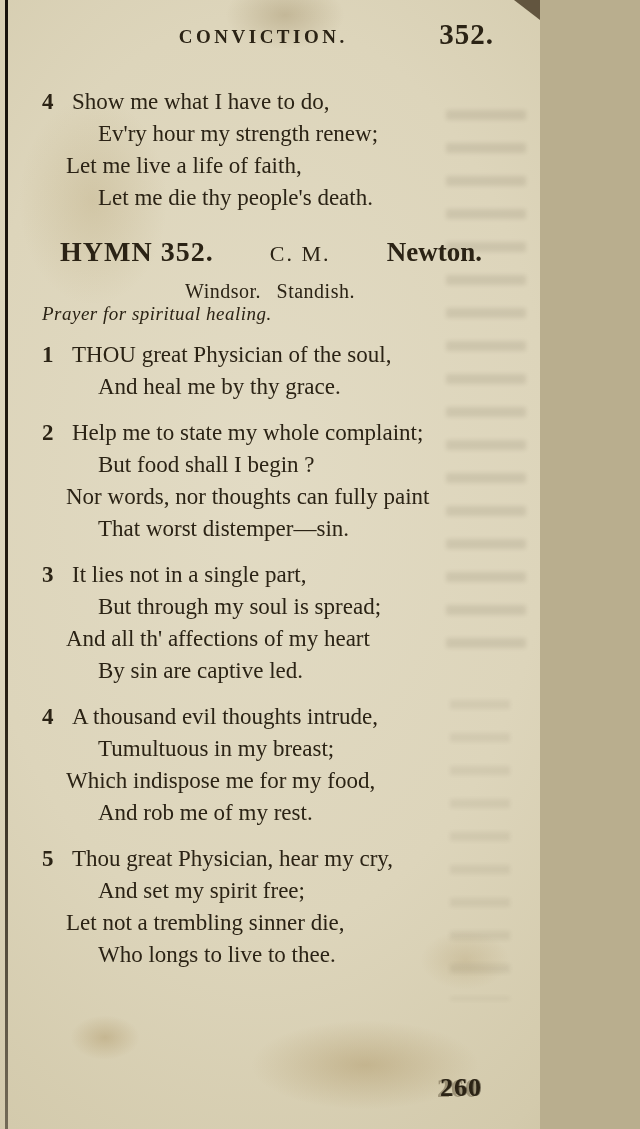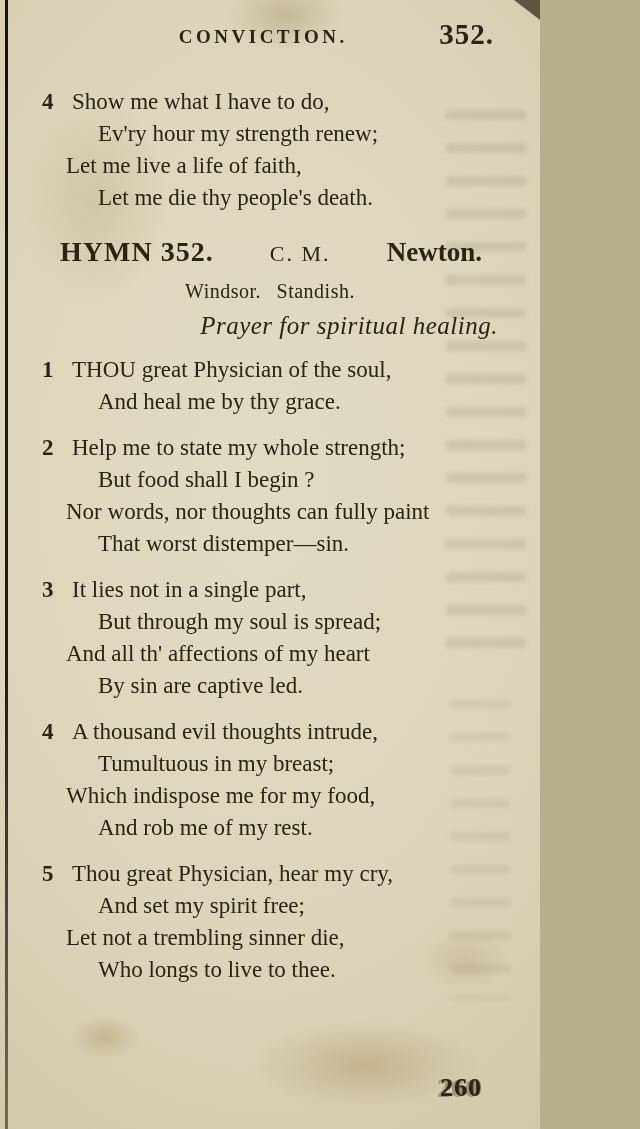--- a/index.html
+++ b/index.html
@@ -50,21 +50,21 @@
   .l2{margin-left:24px;}
   .l3{margin-left:56px;}
 
   
   .hymn-heading{display:flex;justify-content:space-between;align-items:baseline;
     margin-top:22px;padding:0 16px 0 18px;}
   .h-left{font-size:28px;font-weight:bold;letter-spacing:1px;}
   .h-meter{font-size:22px;letter-spacing:2px;}
   .h-author{font-size:27px;font-weight:bold;}
   .tunes{text-align:center;font-size:20px;margin-top:12px;word-spacing:10px;letter-spacing:.5px;}
-  .subject{text-align:right;font-style:italic;font-size:25px;margin-top:9px;letter-spacing:.5px;}
+  .subject{text-align:left;font-style:italic;font-size:19px;letter-spacing:.5px;}
 
   .page-number{position:absolute;right:58px;bottom:26px;font-size:26px;font-weight:bold;
     letter-spacing:1px;text-shadow:-3px 1px 0 rgba(56,42,20,.35), 1px 0 0 rgba(43,35,24,.5);}
 </style>
 </head>
 <body>
 
 <div class="page">
 
   <div class="edge-line"></div>
@@ -98,21 +98,21 @@
     </div>
     <div class="tunes">Windsor. Standish.</div>
     <div class="subject">Prayer for spiritual healing.</div>
 
     <div class="verse">
       <div class="vline"><span class="vnum">1</span><span>THOU great Physician of the soul,</span></div>
       <div class="vline l3">And heal me by thy grace.</div>
     </div>
 
     <div class="verse">
-      <div class="vline"><span class="vnum">2</span><span>Help me to state my whole strength;</span></div>
+      <div class="vline"><span class="vnum">2</span><span>Help me to state my whole complaint;</span></div>
       <div class="vline l1">But food shall I begin ?</div>
       <div class="vline l2">Nor words, nor thoughts can fully paint</div>
       <div class="vline l3">That worst distemper—sin.</div>
     </div>
 
     <div class="verse">
       <div class="vline"><span class="vnum">3</span><span>It lies not in a single part,</span></div>
       <div class="vline l1">But through my soul is spread;</div>
       <div class="vline l2">And all th' affections of my heart</div>
       <div class="vline l3">By sin are captive led.</div>

